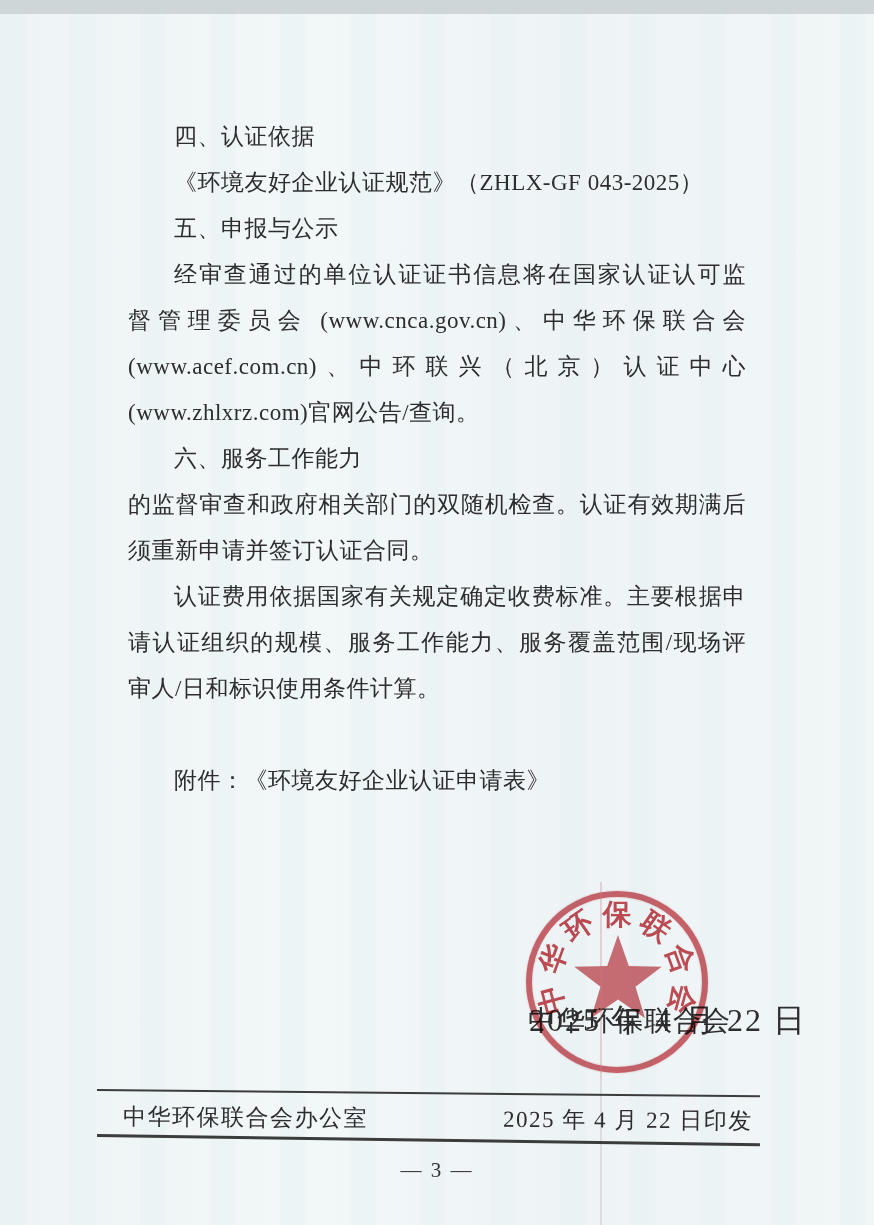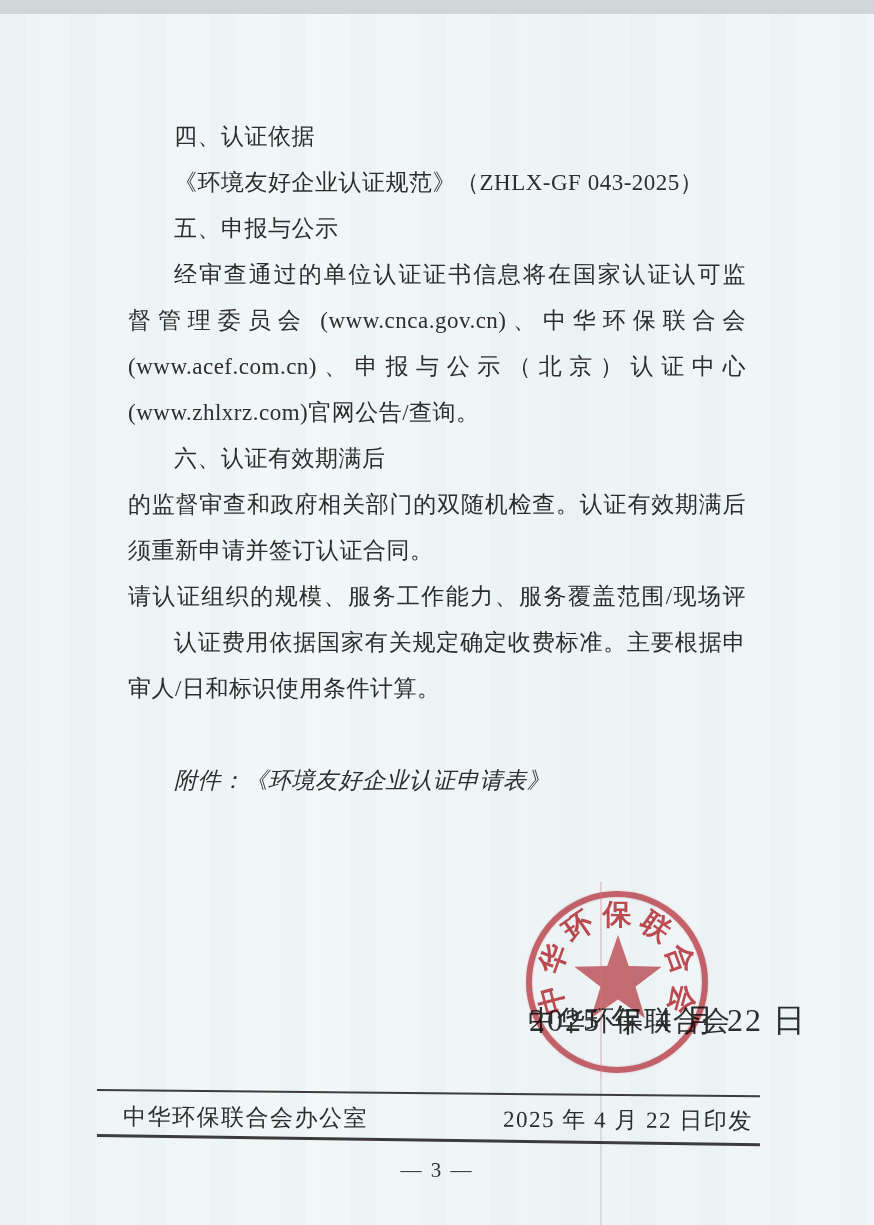--- a/index.html
+++ b/index.html
@@ -16,21 +16,21 @@
   }
   
   .doc{
     position:absolute;left:128px;top:100px;width:618px;
     font-size:23px;line-height:46px;
     letter-spacing:0.5px;
   }
   .ln{height:46px;white-space:nowrap;}
   .indent{text-indent:46px;}
   .fill{text-align:justify;text-align-last:justify;white-space:normal;}
-  .gap-before{margin-top:46px;font-style:italic;}
+  .gap-before{margin-top:46px;}
   
   .sig-org{
     position:absolute;left:528px;top:988px;
     font-size:28px;letter-spacing:1px;white-space:nowrap;
   }
   .sig-date{
     position:absolute;left:529px;top:985px;
     font-size:32px;letter-spacing:2px;white-space:nowrap;
   }
   
@@ -90,27 +90,27 @@
 <body>
 
 <div class="page">
 
   <div class="doc">
     <div class="ln indent">四、认证依据</div>
     <div class="ln indent">《环境友好企业认证规范》（ZHLX-GF 043-2025）</div>
     <div class="ln indent">五、申报与公示</div>
     <div class="ln indent fill">经审查通过的单位认证证书信息将在国家认证认可监</div>
     <div class="ln fill">督管理委员会 (www.cnca.gov.cn)、中华环保联合会</div>
-    <div class="ln fill">(www.acef.com.cn)、申报与公示（北京）认证中心</div>
+    <div class="ln fill">(www.acef.com.cn)、中环联兴（北京）认证中心</div>
     <div class="ln">(www.zhlxrz.com)官网公告/查询。</div>
-    <div class="ln indent">六、认证有效期满后</div>
+    <div class="ln indent">六、服务工作能力</div>
     <div class="ln fill">的监督审查和政府相关部门的双随机检查。认证有效期满后</div>
     <div class="ln">须重新申请并签订认证合同。</div>
+    <div class="ln indent fill">认证费用依据国家有关规定确定收费标准。主要根据申</div>
     <div class="ln fill">请认证组织的规模、服务工作能力、服务覆盖范围/现场评</div>
-    <div class="ln indent fill">认证费用依据国家有关规定确定收费标准。主要根据申</div>
     <div class="ln">审人/日和标识使用条件计算。</div>
     <div class="ln indent gap-before">附件：《环境友好企业认证申请表》</div>
   </div>
 
   <div class="sig-org">中华环保联合会</div>
   <div class="sig-date">2025 年 4 月 22 日</div>
 
   <div class="seal">
     <div class="seal-ring"></div>
     <svg class="seal-star" viewBox="0 0 100 96" xmlns="http://www.w3.org/2000/svg">

